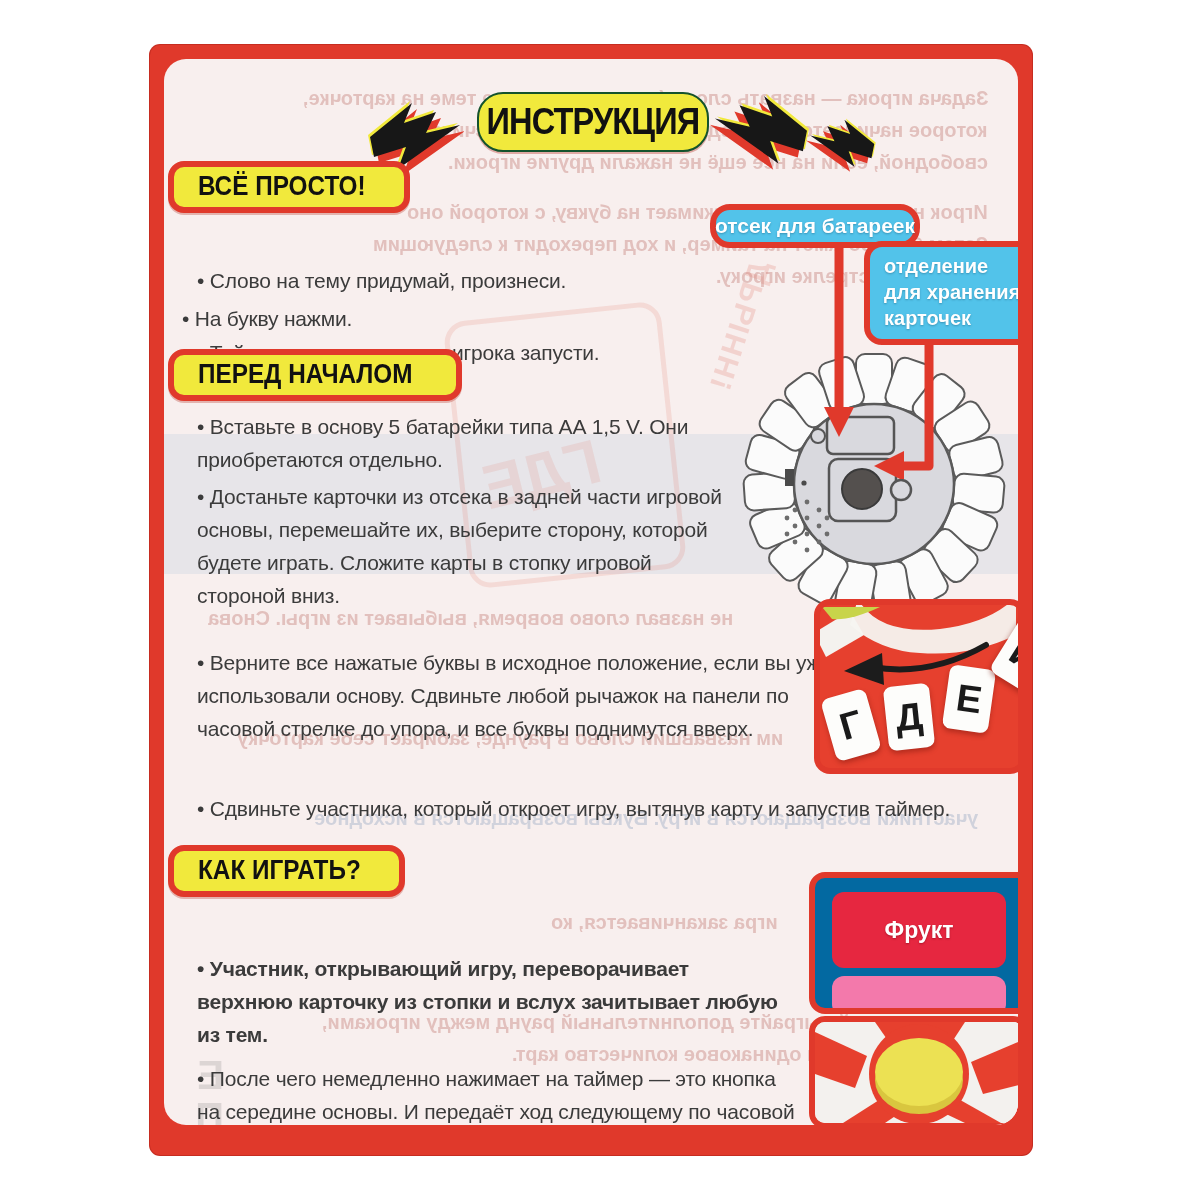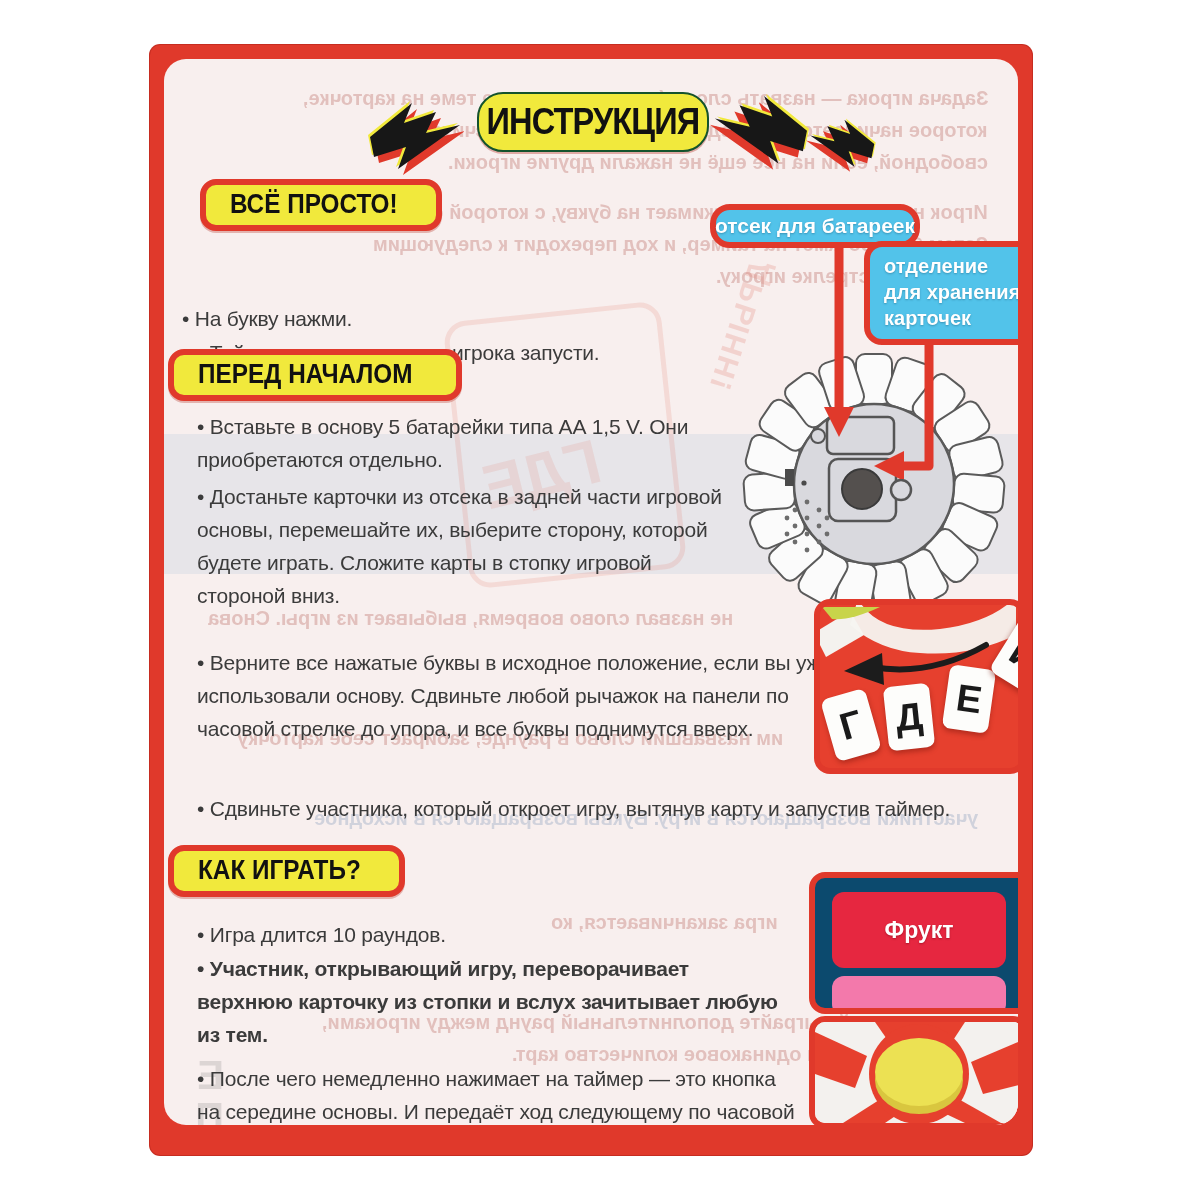--- a/index.html
+++ b/index.html
@@ -88,21 +88,21 @@
     position:absolute;border:6px solid #e0392b;border-radius:16px;
     overflow:hidden;z-index:3;background:#fff;
   }
   .photo-letters{left:650px;top:540px;width:200px;height:163px;background:#e6402e;}
   .tile{
     position:absolute;width:46px;height:64px;background:#fdfdfb;border-radius:8px;
     box-shadow:0 3px 5px rgba(120,20,10,.45);
     display:flex;align-items:center;justify-content:center;
     font-size:38px;font-weight:bold;color:#1a1a1a;
   }
-  .photo-cards{left:645px;top:813px;width:208px;height:130px;background:#0c4a6e;padding-left:24px;}
+  .photo-cards{left:645px;top:813px;width:208px;height:130px;background:#0369a1;padding-left:24px;}
   .theme-card{
     position:absolute;left:17px;top:14px;width:174px;height:76px;
     background:#e62740;border-radius:12px;
     display:flex;align-items:center;justify-content:center;
   }
   .theme-card .txt{color:#fff;font-weight:bold;font-size:23px;text-shadow:0 1px 2px rgba(120,0,20,.5);}
   .pink-card{
     position:absolute;left:17px;top:98px;width:174px;height:40px;
     background:#f379ab;border-radius:12px;
   }
@@ -151,39 +151,39 @@
       </g>
     </svg>
     <svg class="bolt" style="left:638px;top:58px;" width="82" height="64" viewBox="0 0 100 90">
       <g transform="translate(100,0) scale(-1,1)">
         <path d="M6,38 L48,4 L40,24 L72,13 L62,34 L96,26 L34,70 L42,48 L10,58 Z" fill="#e0392b" transform="translate(6,7)"></path>
         <path d="M6,38 L48,4 L40,24 L72,13 L62,34 L96,26 L34,70 L42,48 L10,58 Z" fill="#f1e93c" transform="translate(-2,-2)"></path>
         <path d="M6,38 L48,4 L40,24 L72,13 L62,34 L96,26 L34,70 L42,48 L10,58 Z" fill="#171717"></path>
       </g>
     </svg>
 
-    <div class="head-badge" style="top:120px;margin-left:32px;">
+    <div class="head-badge" style="top:102px;">
       <span class="txt">ВСЁ ПРОСТО!</span>
     </div>
+    <p class="para" style="left:33px;top:184px;width:560px;">• Слово на тему придумай, произнеси.</p>
     <p class="para" style="left:18px;top:222px;width:560px;">• На букву нажми.</p>
     <p class="para" style="left:33px;top:256px;width:560px;">• Таймер для следующего игрока запусти.</p>
     <p class="para" style="left:33px;top:290px;width:560px;">А теперь подробнее...</p>
 
     <div class="head-badge" style="top:290px;">
       <span class="txt">ПЕРЕД НАЧАЛОМ</span>
     </div>
     <p class="para" style="left:33px;top:330px;width:562px;">• Вставьте в основу 5 батарейки типа АА 1,5 V. Они приобретаются отдельно.</p>
     <p class="para" style="left:33px;top:400px;width:548px;">• Достаньте карточки из отсека в задней части игровой основы, перемешайте их, выберите сторону, которой будете играть. Сложите карты в стопку игровой стороной вниз.</p>
     <p class="para" style="left:33px;top:566px;width:656px;">• Верните все нажатые буквы в исходное положение, если вы уже использовали основу. Сдвиньте любой рычажок на панели по часовой стрелке до упора, и все буквы поднимутся вверх.</p>
     <p class="para" style="left:33px;top:712px;width:812px;">• Сдвиньте участника, который откроет игру, вытянув карту и запустив таймер.</p>
 
     <div class="head-badge" style="top:786px;">
       <span class="txt">КАК ИГРАТЬ?</span>
     </div>
-    <p class="para" style="left:33px;top:838px;width:560px;">• Игра длится 10 раундов.</p>
     <p class="para" style="left:33px;top:872px;width:590px;font-weight:bold;">• Участник, открывающий игру, переворачивает верхнюю карточку из стопки и вслух зачитывает любую из тем.</p>
     <p class="para" style="left:33px;top:982px;width:600px;">• После чего немедленно нажимает на таймер — это кнопка на середине основы. И передаёт ход следующему по часовой стрелке игроку.</p>
 
     <div class="callout callout-1">
       <span>отсек для батареек</span>
     </div>
     <div class="callout callout-2">
       <div>отделение</div>
       <div>для хранения</div>
       <div>карточек</div>

